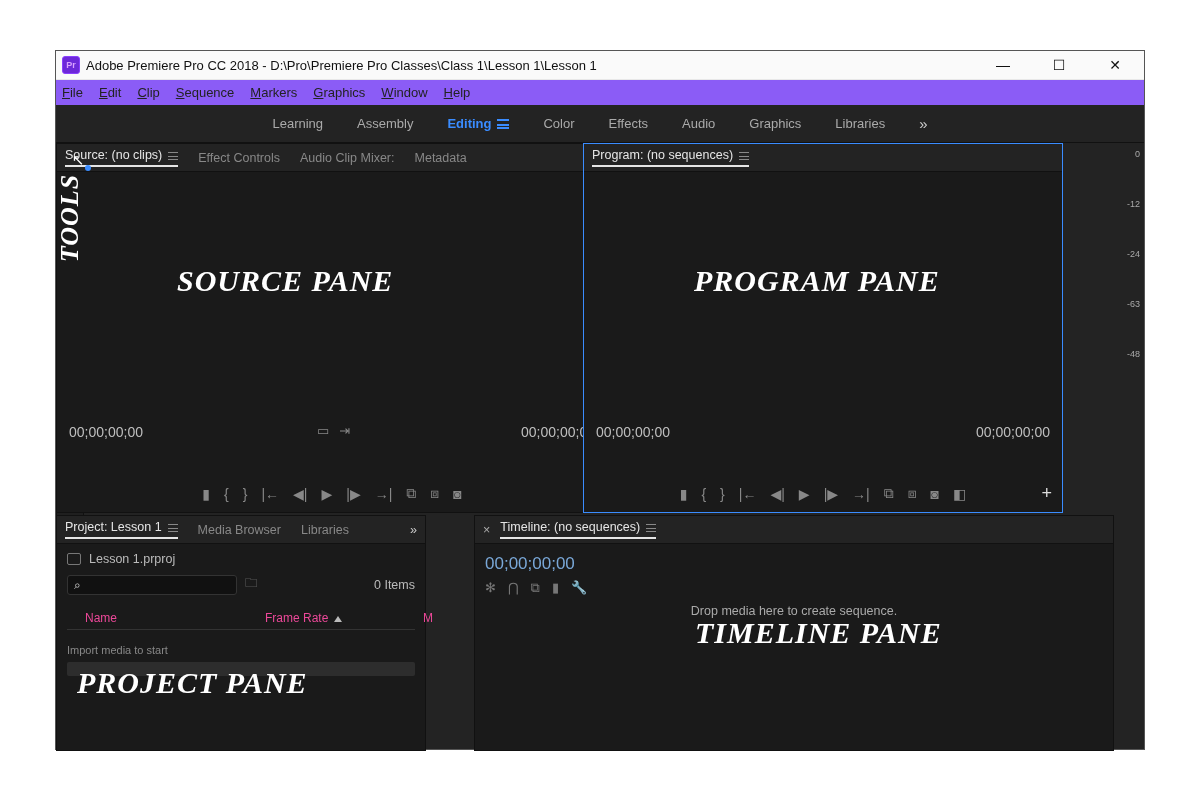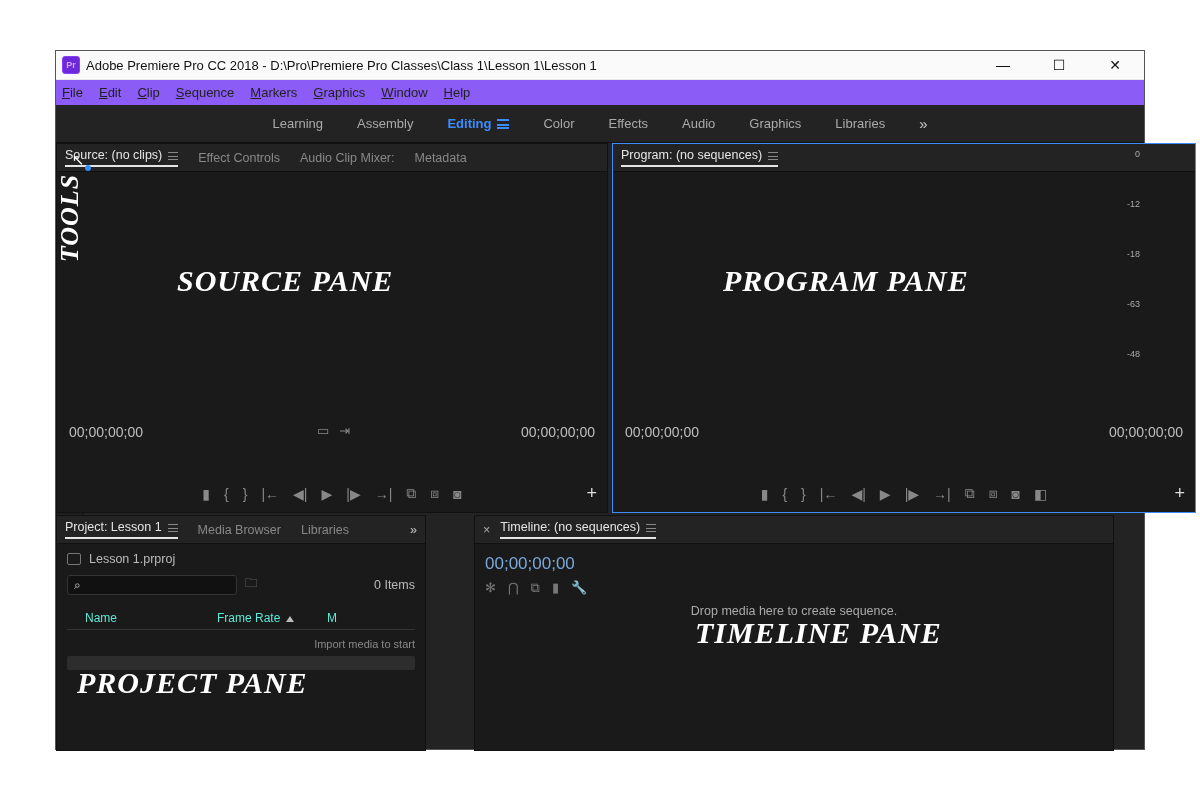--- a/index.html
+++ b/index.html
@@ -19,21 +19,21 @@
   .wsbar .active { color:#3a8cff;font-weight:bold; }
   .wsbar .menu-lines { display:inline-block; width:12px; height:10px; border-top:2px solid #3a8cff; border-bottom:2px solid #3a8cff; position:relative; top:1px; margin-left:6px;}
   .wsbar .menu-lines::after { content:""; position:absolute; top:3px; left:0; width:12px; border-top:2px solid #3a8cff; }
   .wsbar .more { color:#ccc; font-size:15px; }
   
   .main { position:absolute; top:92px; left:0; right:0; bottom:0; }
   .pane { position:absolute; background:#1a1a1a; border:1px solid #111; }
   .pane.active { border-color:#3a8cff; }
   
   .source { left:0; top:0; width:552px; height:370px; }
-  .program { left:556px; top:0; width:584px; height:370px; }
+  .program { left:527px; top:0; width:480px; height:370px; }
   .project { left:0; top:372px; width:370px; height:236px; }
   .tools { left:372px; top:372px; width:44px; height:236px; background:#2c2c2c; border:1px solid #111; display:flex; flex-direction:column; align-items:center; padding-top:6px; gap:10px; }
   .timeline { left:418px; top:372px; width:640px; height:236px; }
   .audiom { left:1060px; top:372px; width:28px; height:236px; background:#1f1f1f; border:1px solid #111; }
   
   .tabstrip { height:28px; display:flex; align-items:center; padding:0 8px; gap:20px; font-size:12.5px; color:#888; background:#232323; border-bottom:1px solid #111; }
   .tabstrip .tab { cursor:default; }
   .tabstrip .tab.sel { color:#e5e5e5; border-bottom:2px solid #e5e5e5; padding-bottom:3px; }
   .tabstrip .mlines { display:inline-block; width:10px; height:8px; border-top:1.5px solid #888; border-bottom:1.5px solid #888; position:relative; top:1px; margin-left:6px;}
   .tabstrip .mlines::after{content:"";position:absolute;top:2.5px;left:0;width:10px;border-top:1.5px solid #888;}
@@ -45,24 +45,24 @@
   .tc-row { position:absolute; left:0; right:0; bottom:72px; display:flex; justify-content:space-between; padding:0 12px; color:#bfbfbf; font-size:14px; }
   .transport { position:absolute; left:0; right:0; bottom:10px; display:flex; align-items:center; justify-content:center; gap:14px; color:#888; font-size:14px; }
   .transport .plus { position:absolute; right:10px; color:#ddd; font-size:18px; }
   .srcselect { position:absolute; left:260px; bottom:74px; display:flex; gap:10px; color:#888; font-size:13px;}
   
   .proj-body { padding:6px 10px; color:#bbb; font-size:12.5px; }
   .proj-body .row1 { display:flex; align-items:center; gap:8px; margin-top:2px;}
   .bin-ic { width:14px;height:12px;border:1px solid #777;border-radius:2px;}
   .searchrow { display:flex; align-items:center; gap:8px; margin-top:8px; }
   .searchbox { flex:0 0 170px; height:20px; background:#111; border:1px solid #333; border-radius:3px; color:#ccc; padding-left:6px; font-size:12px;}
-  .proj-head { display:flex; margin-top:12px; font-size:12px; color:#5eead4; border-bottom:1px solid #333; padding:4px 0;}
+  .proj-head { display:flex; margin-top:12px; font-size:12px; color:#ec4899; border-bottom:1px solid #333; padding:4px 0;gap:48px;}
   .proj-head .c1{flex:0 0 150px;padding-left:18px;} .proj-head .c2{flex:0 0 110px;}
   .sortcaret{display:inline-block;margin-left:6px;border-left:4px solid transparent;border-right:4px solid transparent;border-bottom:6px solid #bbb;}
-  .proj-empty { text-align:right; color:#888; font-size:11px; margin-top:8px;}
+  .proj-empty { text-align:left; color:#888; font-size:11px; margin-top:14px;}
   .proj-bar { height:14px; background:#2d2d2d; margin-top:6px; border-radius:2px;}
   
   .tools .t { width:22px; height:20px; color:#ddd; display:flex; align-items:center; justify-content:center; font-size:15px; }
   .tools .sel { color:#fff; position:relative; }
   .tools .sel::after { content:""; position:absolute; width:6px;height:6px;border-radius:50%;background:#3a8cff; right:-2px; bottom:-1px;}
   
   .tl-body { padding:6px 10px; color:#ccc; }
   .tl-body .tc { font-size:17px; color:#7aa8d8; margin-top:4px;}
   .tl-icons { display:flex; gap:12px; color:#777; font-size:13px; margin-top:6px;}
   .tl-drop { color:#aaa; font-size:12.5px; text-align:center; margin-top:8px;}
@@ -222,19 +222,19 @@
           <span>🔧</span>
         </div>
         <div class="annot" style="left:220px; top:100px;">TIMELINE PANE</div>
         <div class="tl-drop">Drop media here to create sequence.</div>
       </div>
     </div>
 
     <div class="audiom">
       <span class="tick" style="top:6px;">0</span>
       <span class="tick" style="top:56px;">-12</span>
-      <span class="tick" style="top:106px;">-18</span>
+      <span class="tick" style="top:106px;">-24</span>
       <span class="tick" style="top:156px;">-63</span>
       <span class="tick" style="top:206px;">-48</span>
     </div>
 
   </div>
 </div>
 
 </body></html>

